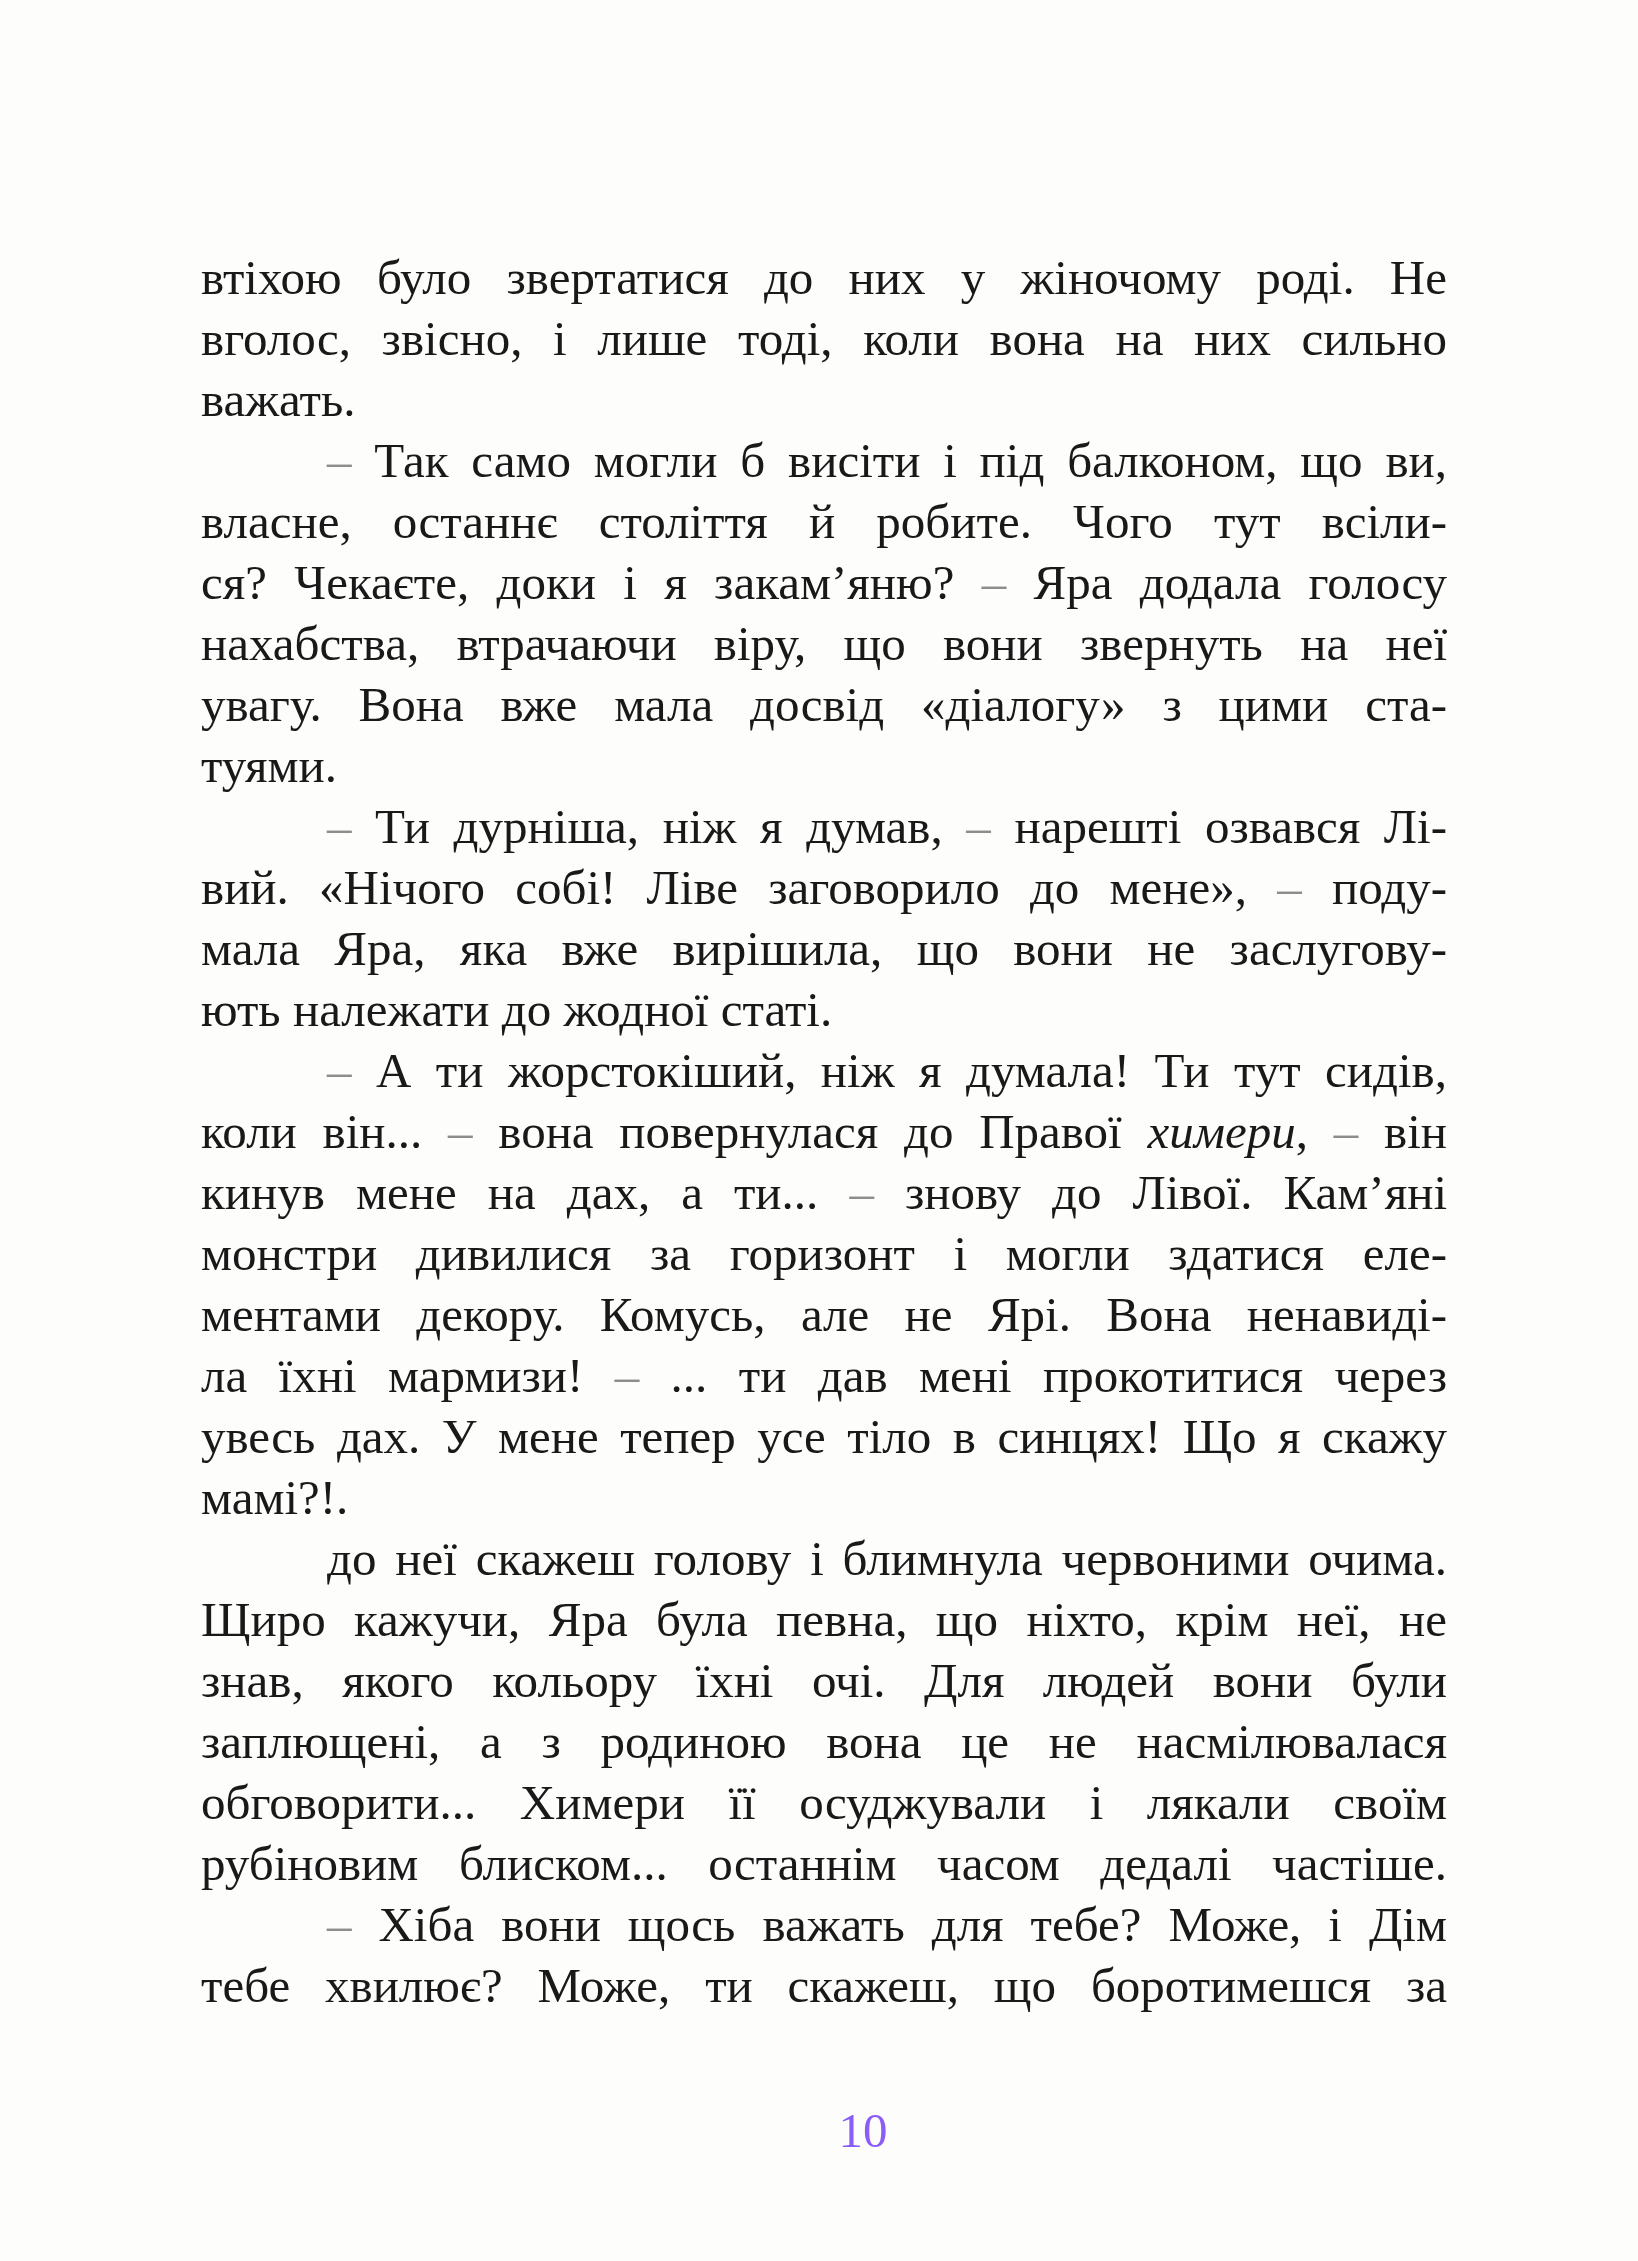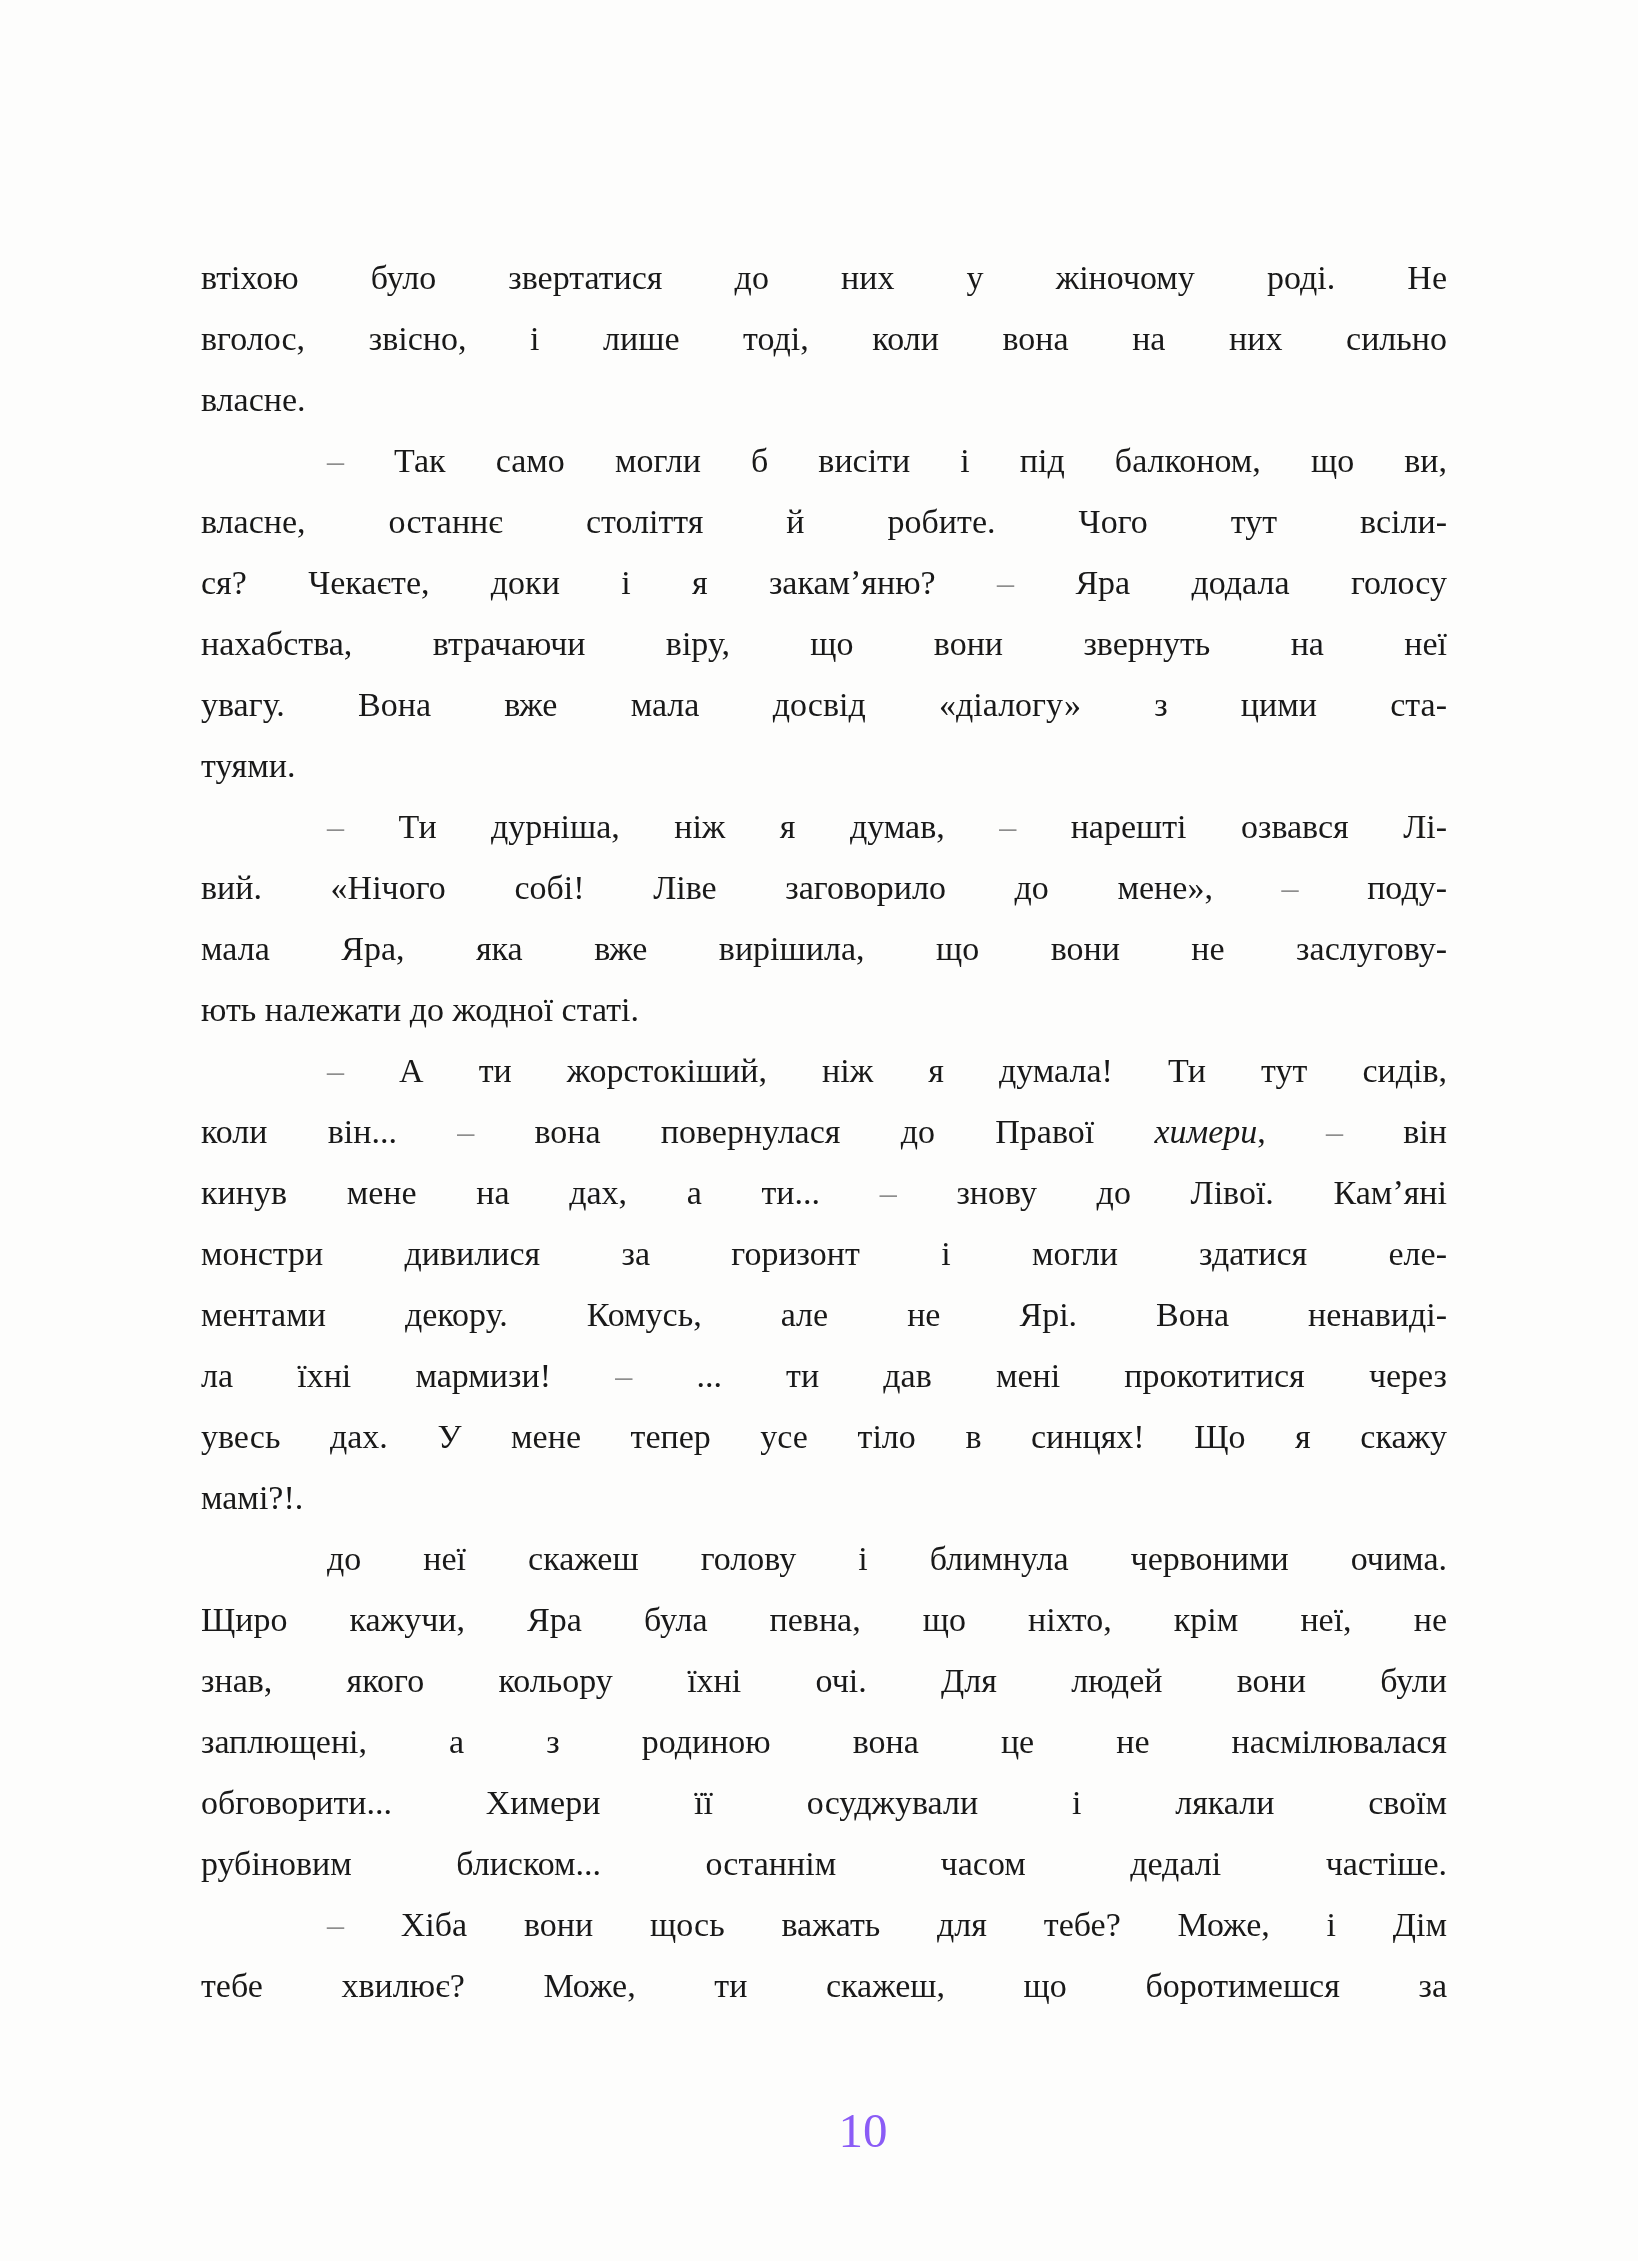--- a/index.html
+++ b/index.html
@@ -14,21 +14,21 @@
     background: #fdfdfc;
     font-family: "Liberation Serif", "DejaVu Serif", serif;
     color: #191919;
     overflow: hidden;
   }
   .text-block {
     position: absolute;
     left: 201px;
     top: 247px;
     width: 1246px;
-    font-size: 34px;
+    font-size: 49px;
     line-height: 61px;
   }
   .par { margin: 0; padding: 0; }
   .ln {
     text-align: justify;
     text-align-last: justify;
   }
   .ln.short {
     text-align-last: left;
   }
@@ -48,21 +48,21 @@
   }
 </style>
 </head>
 <body>
 
 <div class="page">
   <div class="text-block">
       <div class="par">
         <div class="ln">втіхою було звертатися до них у жіночому роді. Не</div>
         <div class="ln">вголос, звісно, і лише тоді, коли вона на них сильно</div>
-        <div class="ln short">власне.</div>
+        <div class="ln short">важать.</div>
       </div>
       <div class="par indent">
         <div class="ln"><span class="dash">–</span> Так само могли б висіти і під балконом, що ви,</div>
         <div class="ln">власне, останнє століття й робите. Чого тут всіли-</div>
         <div class="ln">ся? Чекаєте, доки і я закамʼяню? <span class="dash">–</span> Яра додала голосу</div>
         <div class="ln">нахабства, втрачаючи віру, що вони звернуть на неї</div>
         <div class="ln">увагу. Вона вже мала досвід «діалогу» з цими ста-</div>
         <div class="ln short">туями.</div>
       </div>
       <div class="par indent">

